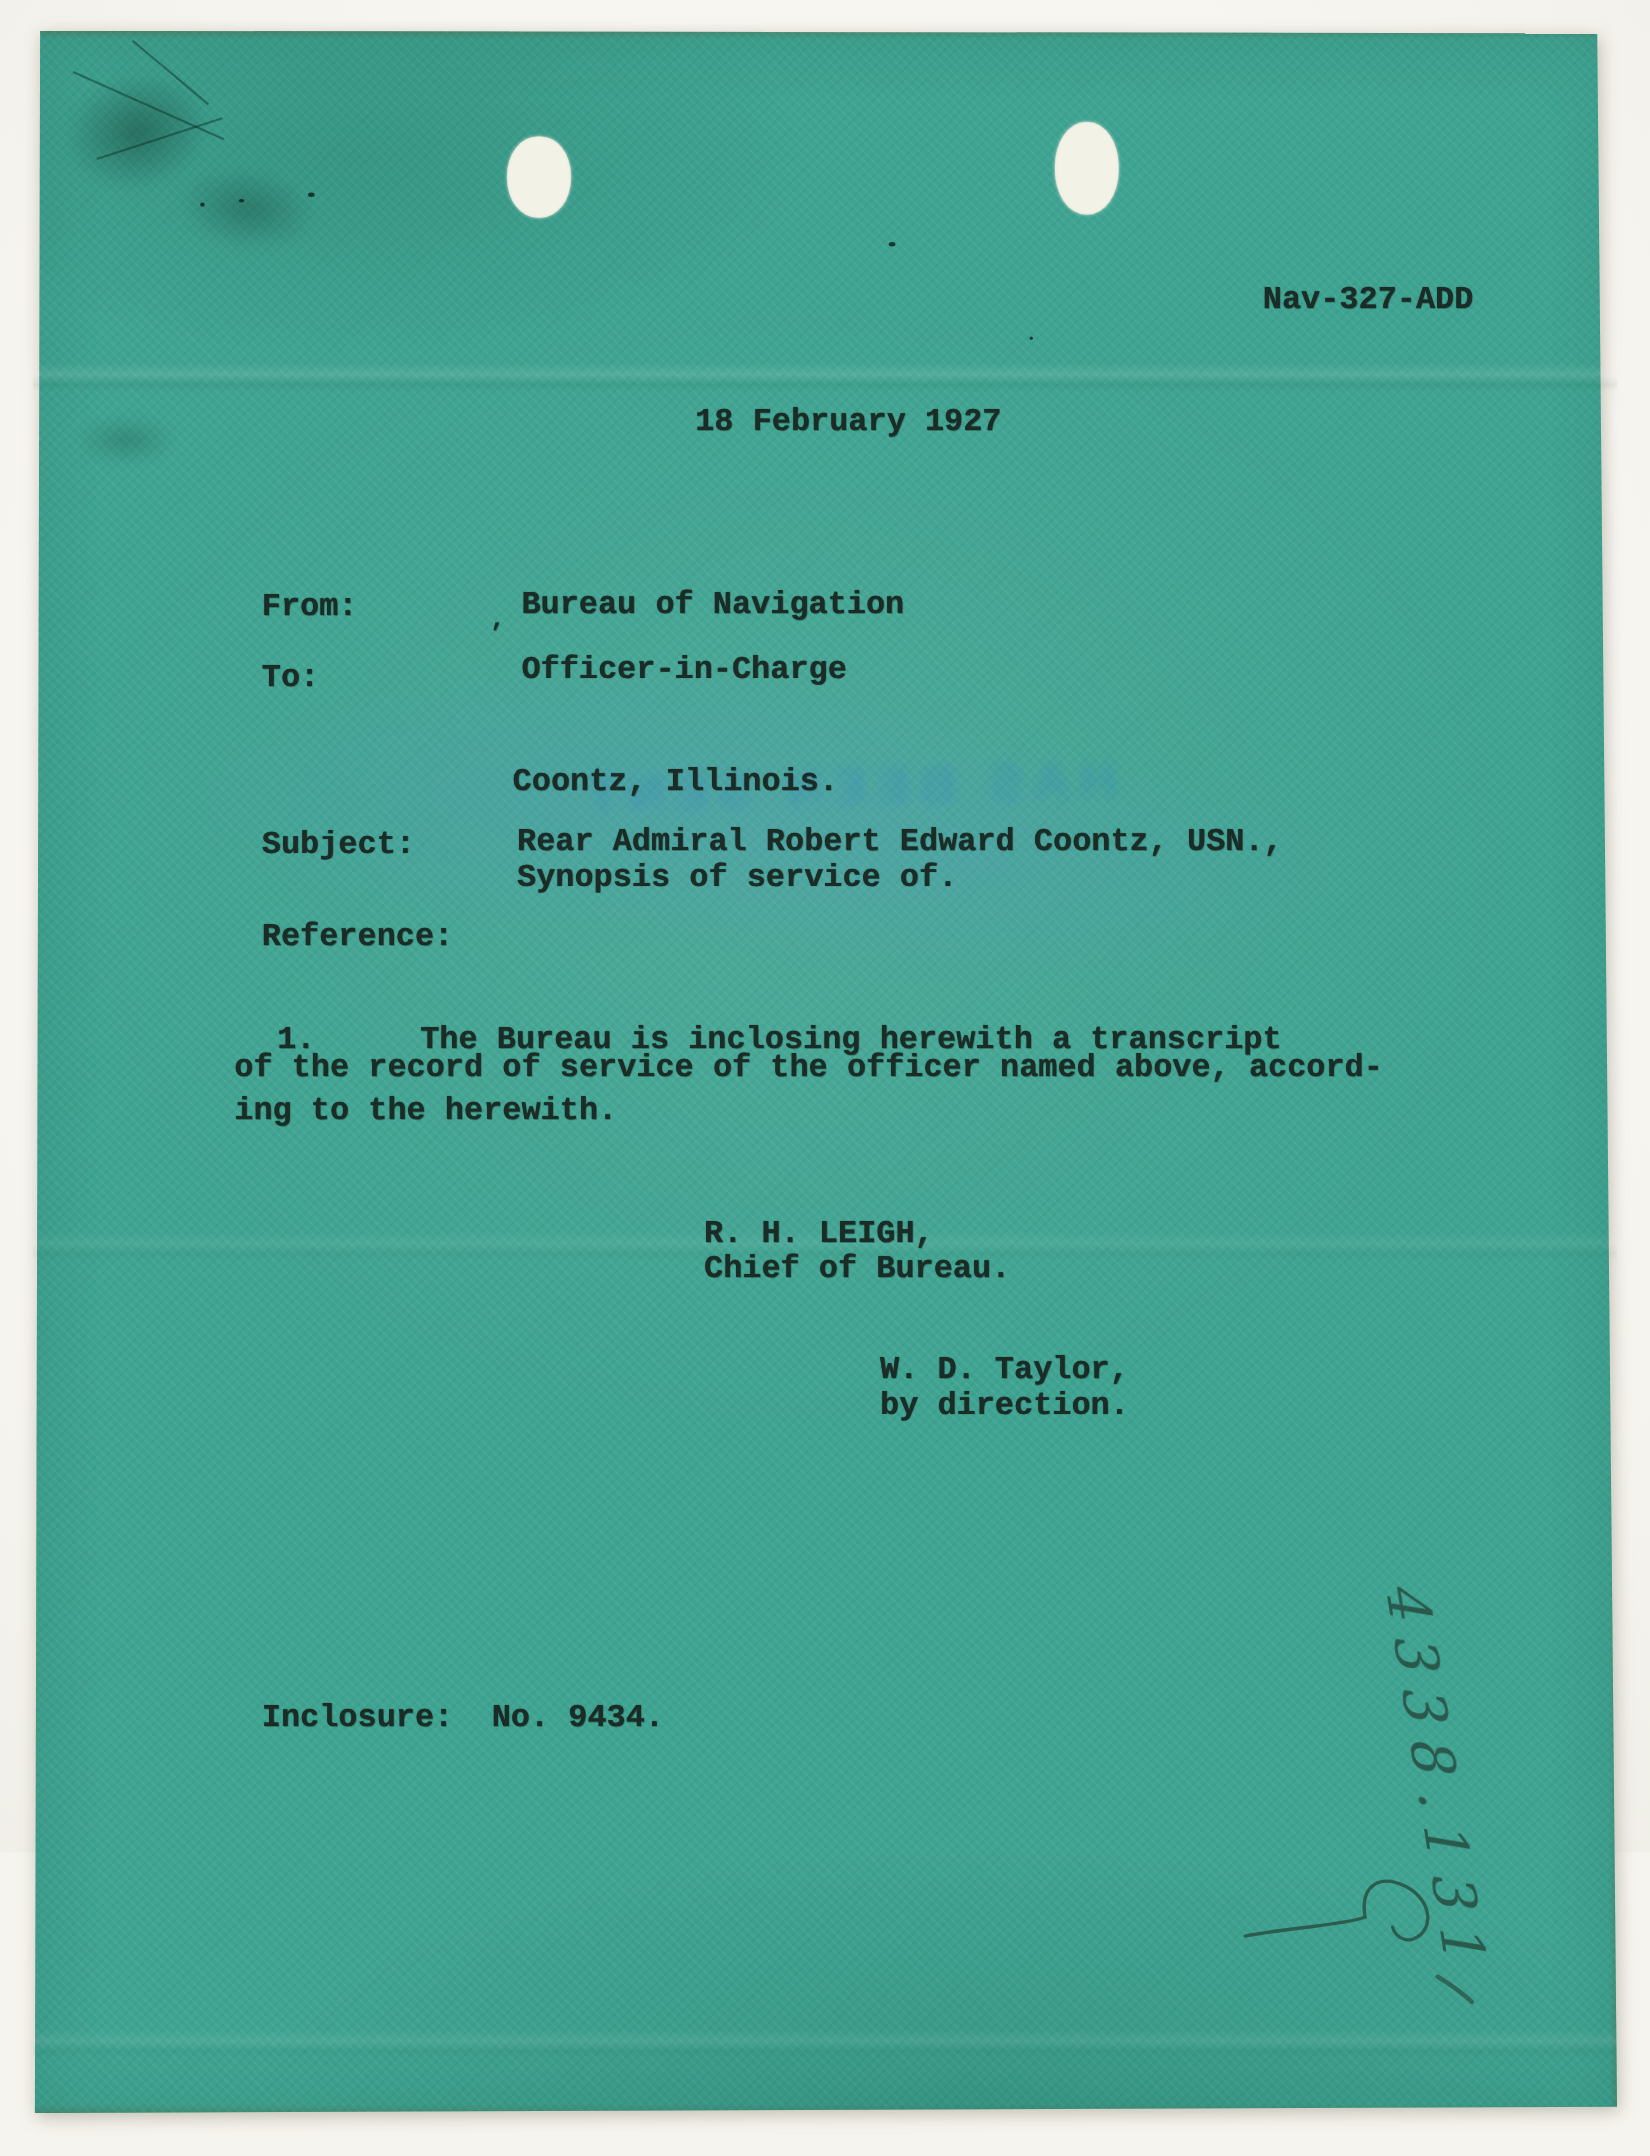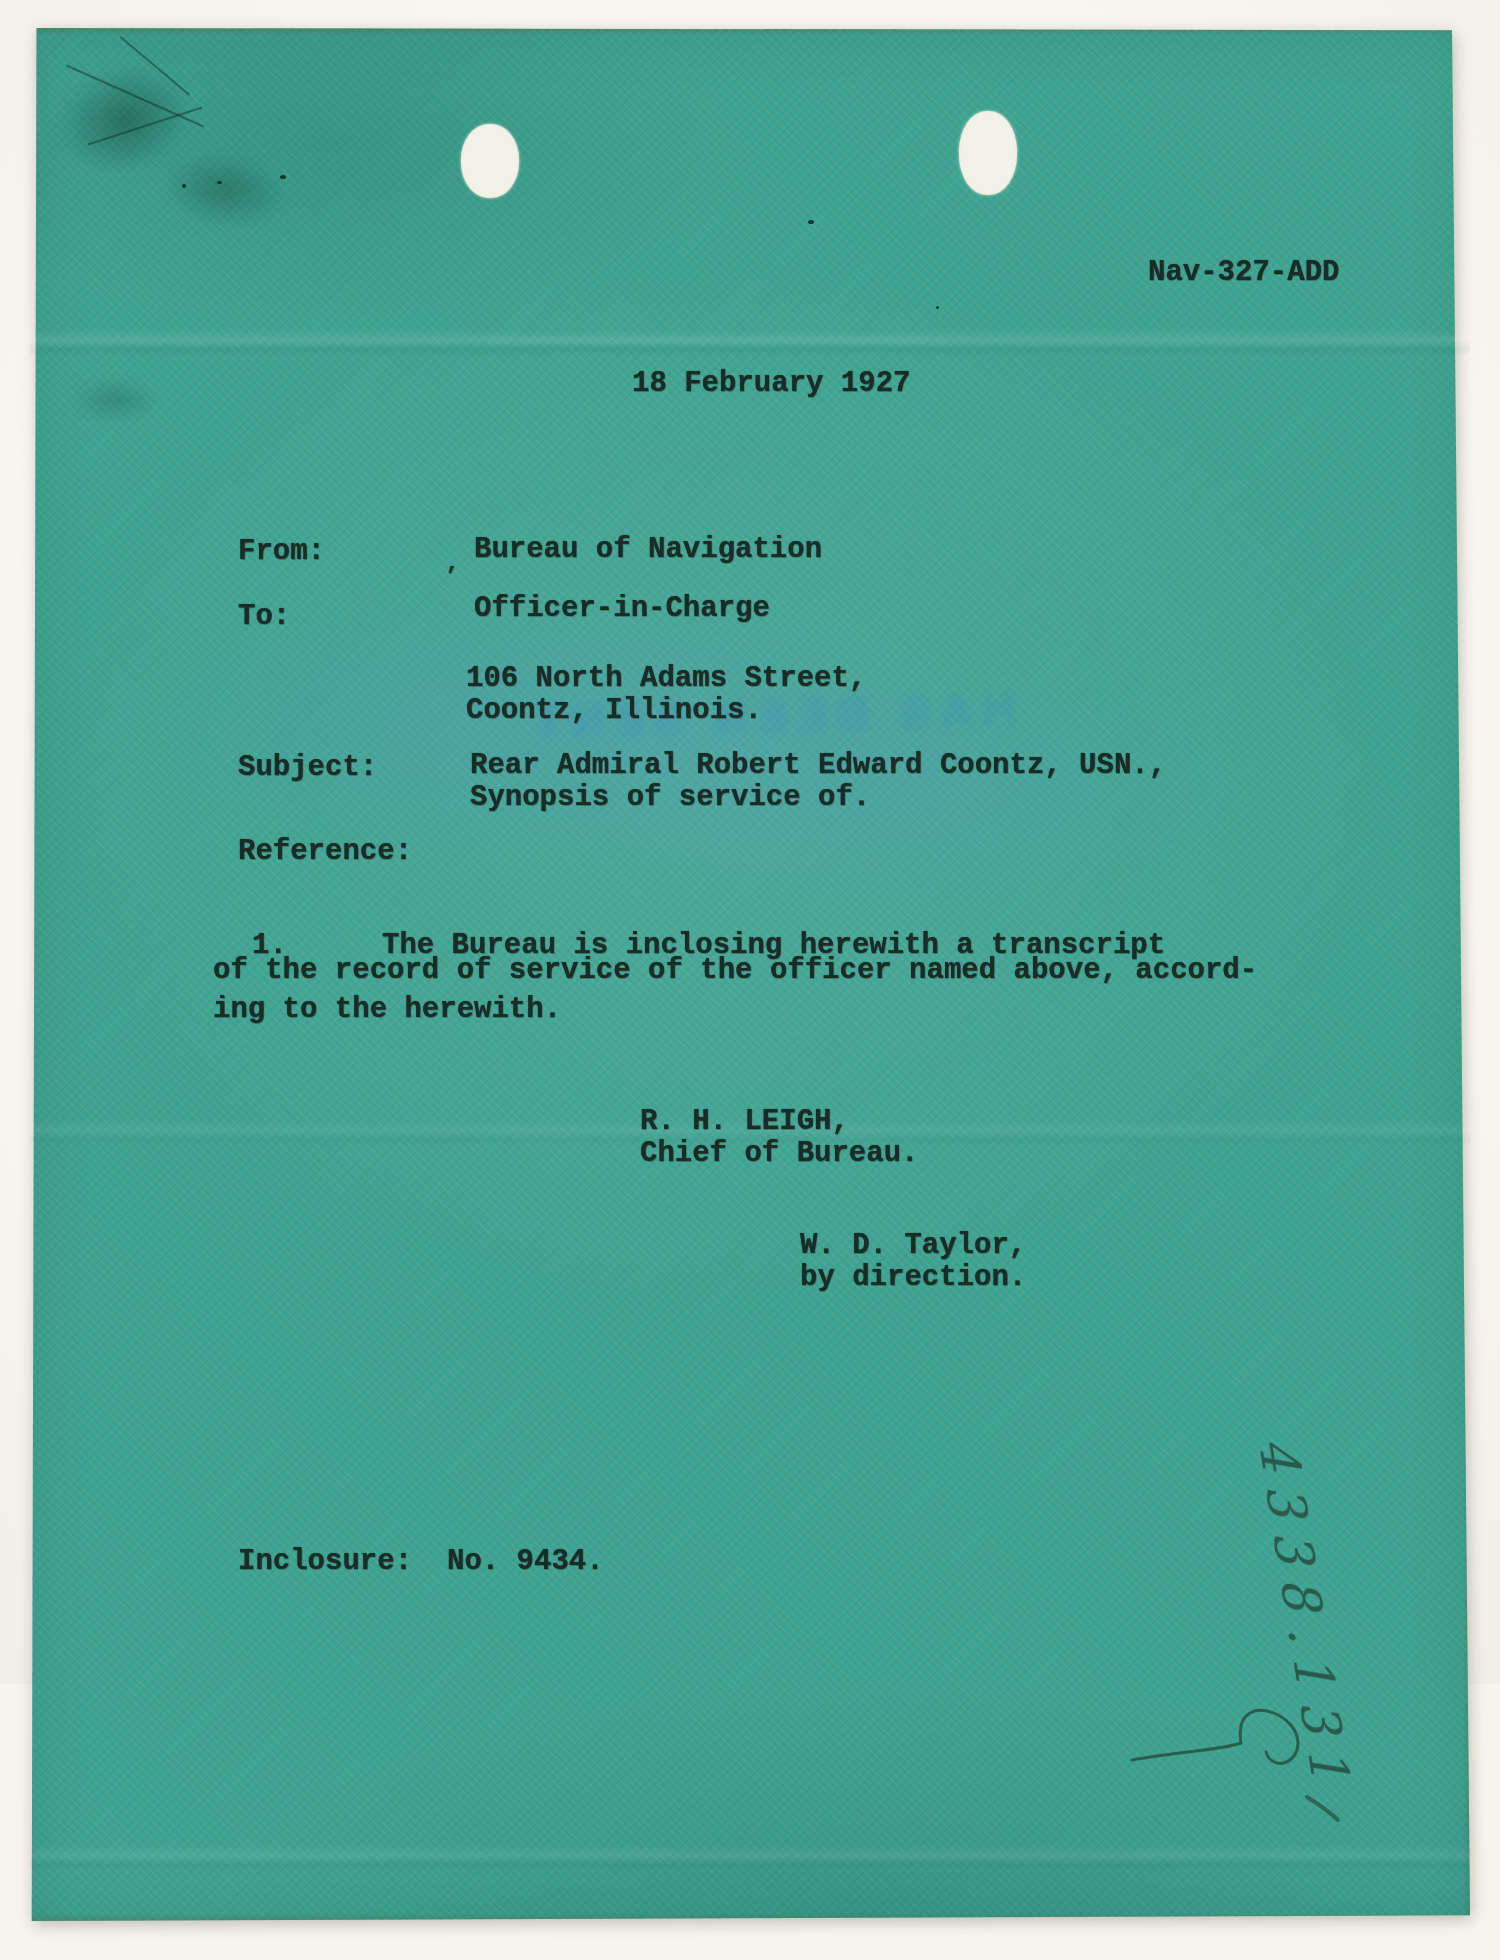--- a/index.html
+++ b/index.html
@@ -84,21 +84,20 @@
   <div class="t" style="left:1148px;top:257px;">Nav-327-ADD</div>
 
   <div class="t" style="left:632px;top:368px;">18 February 1927</div>
 
   <div class="t" style="left:238px;top:536px;">From:</div>
   <div class="t stray" style="left:446px;top:548px;">,</div>
   <div class="t" style="left:474px;top:534px;">Bureau of Navigation</div>
 
   <div class="t" style="left:238px;top:601px;">To:</div>
   <div class="t" style="left:474px;top:568px;margin-top:25px;">Officer-in-Charge</div>
-  <div class="t" style="left:466px;top:663px;">106 North Adams Street,</div>
   <div class="t" style="left:466px;top:695px;">Coontz, Illinois.</div>
 
   <div class="t" style="left:238px;top:752px;">Subject:</div>
   <div class="t" style="left:470px;top:750px;">Rear Admiral Robert Edward Coontz, USN.,</div>
   <div class="t" style="left:470px;top:782px;">Synopsis of service of.</div>
 
   <div class="t" style="left:238px;top:836px;">Reference:</div>
 
   <div class="t" style="left:252px;top:930px;">1.</div>
   <div class="t" style="left:382px;top:930px;text-align:center;">The Bureau is inclosing herewith a transcript</div>

